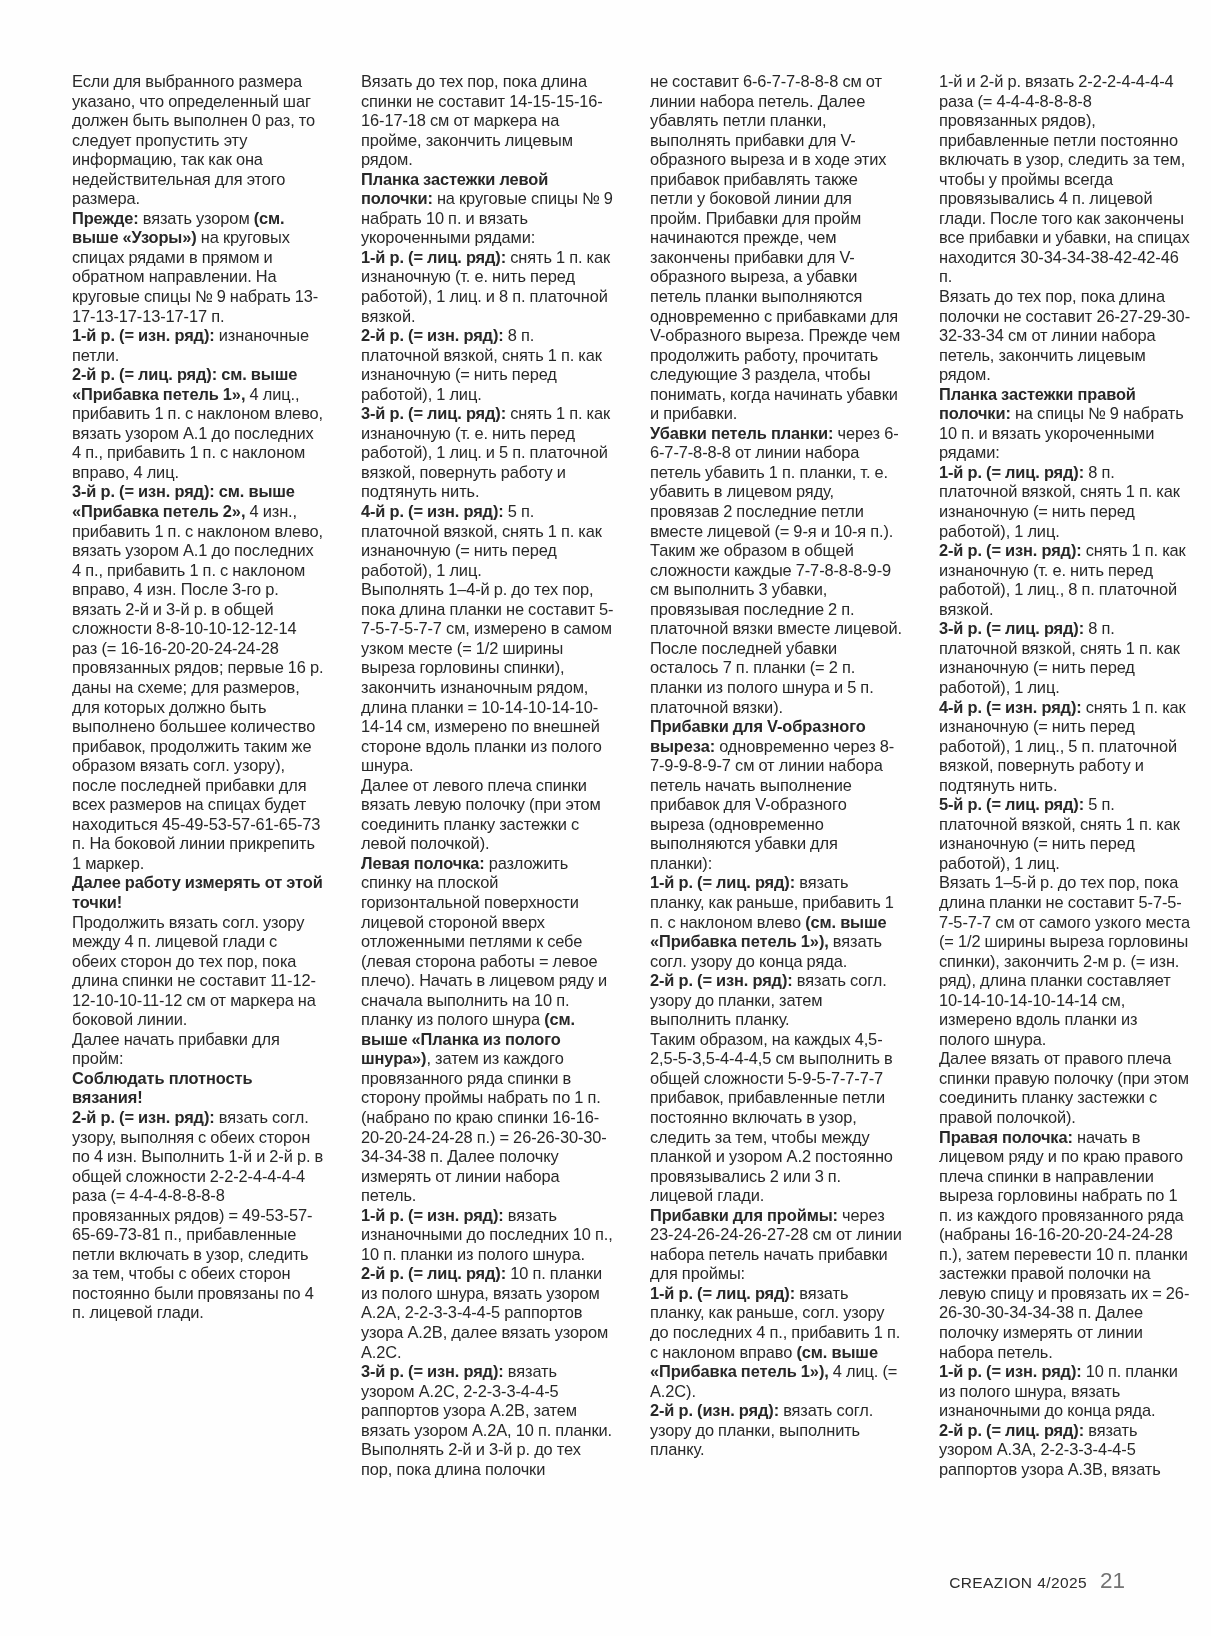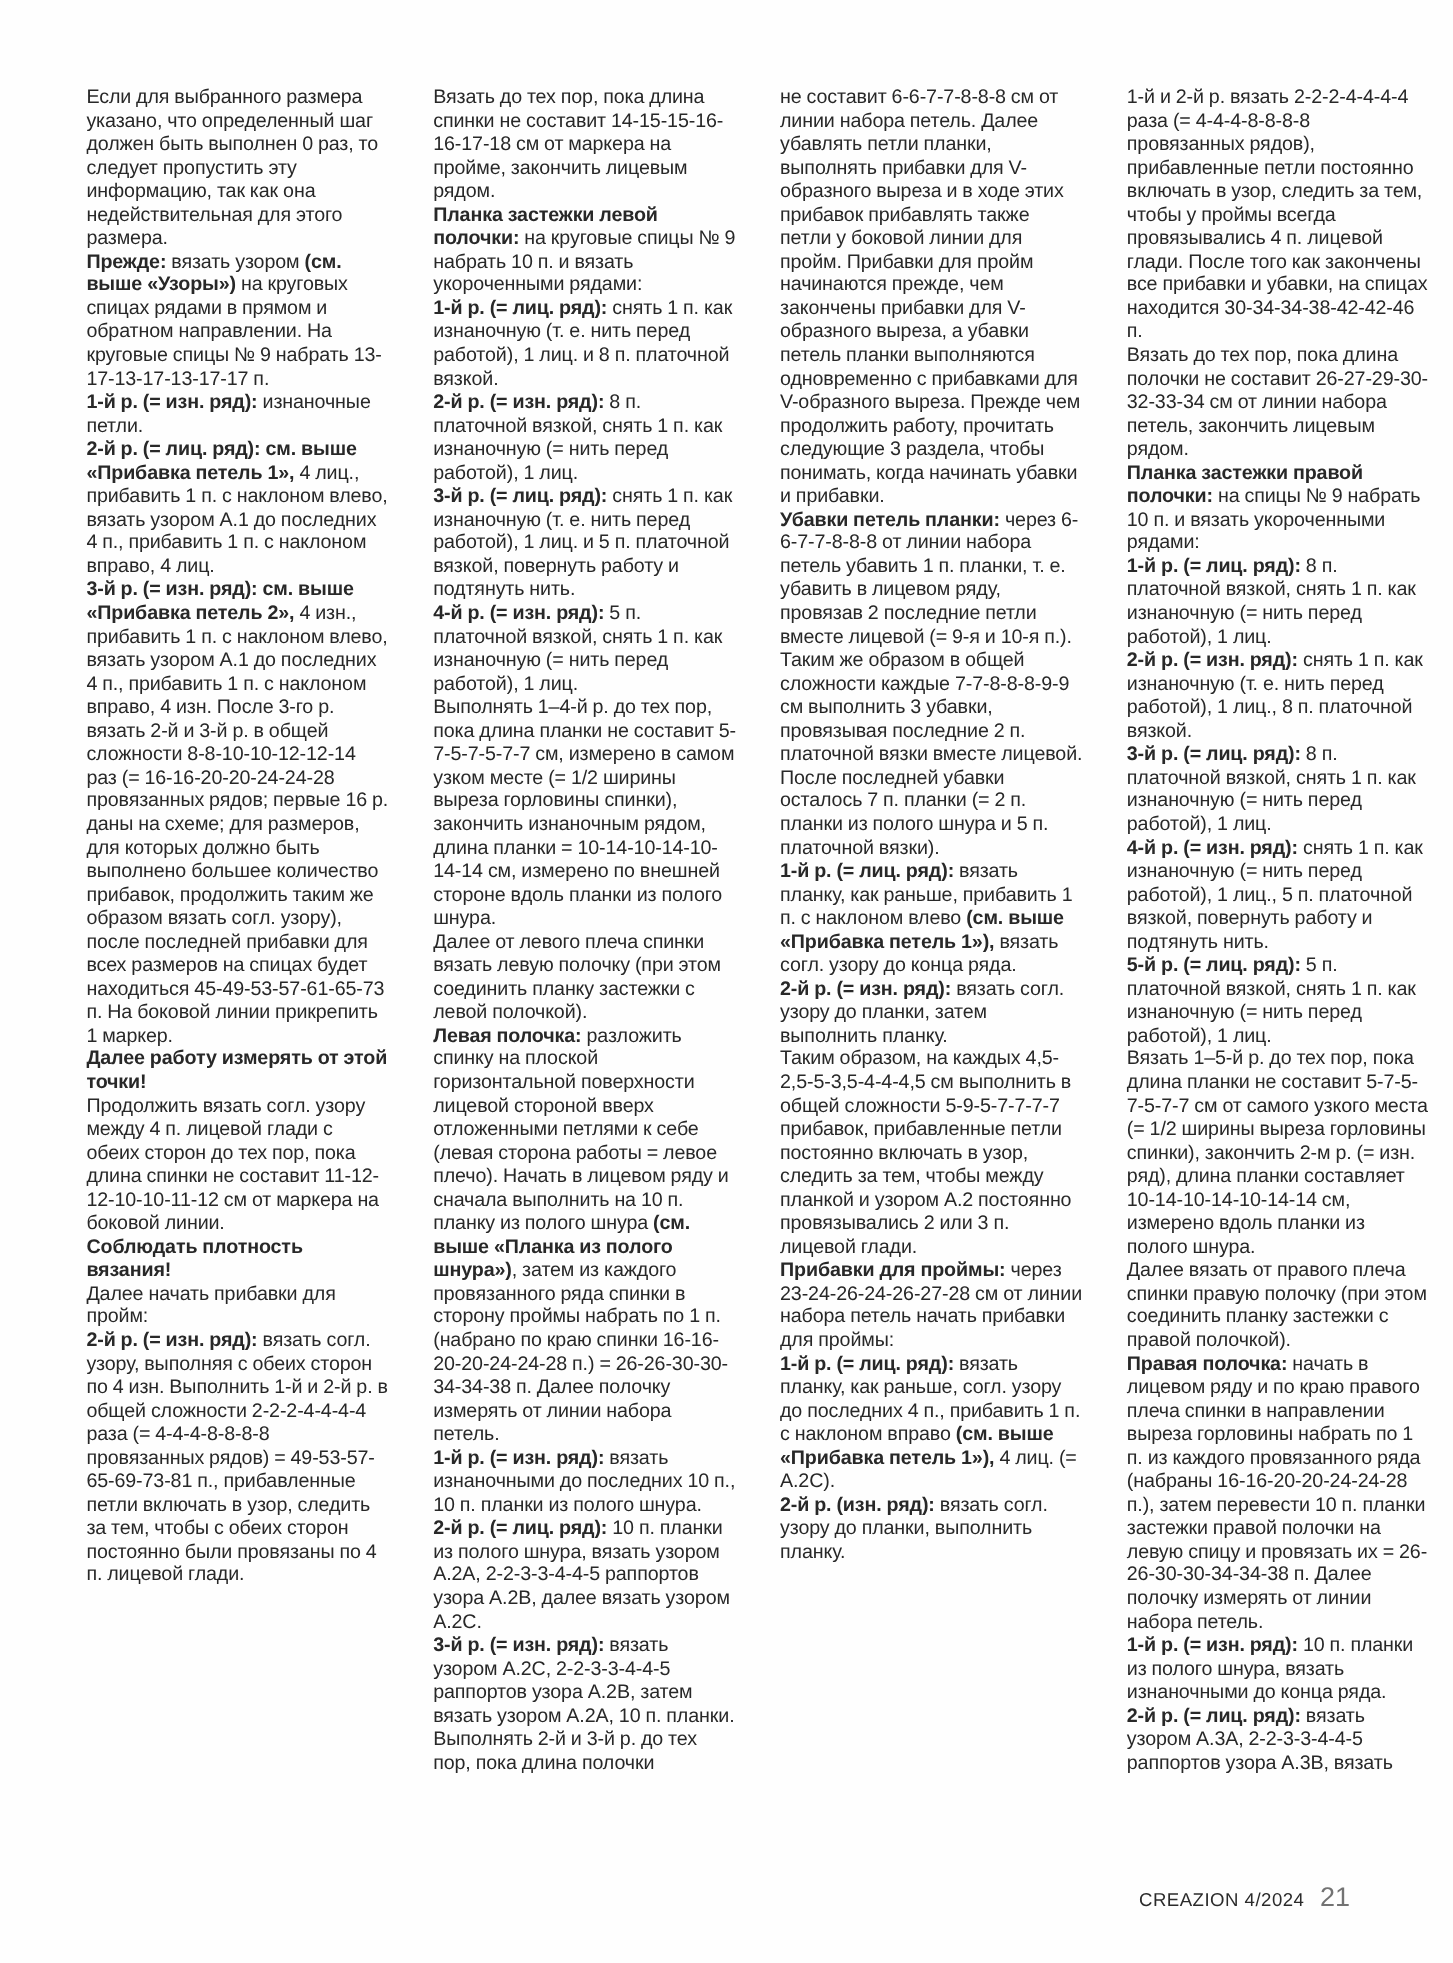--- a/index.html
+++ b/index.html
@@ -63,42 +63,43 @@
 <div class="page">
   <div class="content">
     <div class="col">
         <p><span>Если для выбранного размера указано, что определенный шаг должен быть выполнен 0 раз, то следует пропустить эту информацию, так как она недействительная для этого размера.</span></p>
         <p><b>Прежде:</b><span> вязать узором </span><b>(см. выше «Узоры»)</b><span> на круговых спицах рядами в прямом и обратном направлении. На круговые спицы № 9 набрать 13-17-13-17-13-17-17 п.</span></p>
         <p><b>1-й р. (= изн. ряд):</b><span> изнаночные петли.</span></p>
         <p><b>2-й р. (= лиц. ряд): см. выше «Прибавка петель 1»,</b><span> 4 лиц., прибавить 1 п. с наклоном влево, вязать узором А.1 до последних 4 п., прибавить 1 п. с наклоном вправо, 4 лиц.</span></p>
         <p><b>3-й р. (= изн. ряд): см. выше «Прибавка петель 2»,</b><span> 4 изн., прибавить 1 п. с наклоном влево, вязать узором А.1 до последних 4 п., прибавить 1 п. с наклоном вправо, 4 изн. После 3-го р. вязать 2-й и 3-й р. в общей сложности 8-8-10-10-12-12-14 раз (= 16-16-20-20-24-24-28 провязанных рядов; первые 16 р. даны на схеме; для размеров, для которых должно быть выполнено большее количество прибавок, продолжить таким же образом вязать согл. узору), после последней прибавки для всех размеров на спицах будет находиться 45-49-53-57-61-65-73 п. На боковой линии прикрепить 1 маркер.</span></p>
         <p><b>Далее работу измерять от этой точки!</b></p>
         <p><span>Продолжить вязать согл. узору между 4 п. лицевой глади с обеих сторон до тех пор, пока длина спинки не составит 11-12-12-10-10-11-12 см от маркера на боковой линии.</span></p>
+        <p><span>Далее начать прибавки для пройм:</span></p>
         <p><b>Соблюдать плотность вязания!</b></p>
-        <p><span>Далее начать прибавки для пройм:</span></p>
         <p><b>2-й р. (= изн. ряд):</b><span> вязать согл. узору, выполняя с обеих сторон по 4 изн. Выполнить 1-й и 2-й р. в общей сложности 2-2-2-4-4-4-4 раза (= 4-4-4-8-8-8-8 провязанных рядов) = 49-53-57-65-69-73-81 п., прибавленные петли включать в узор, следить за тем, чтобы с обеих сторон постоянно были провязаны по 4 п. лицевой глади.</span></p>
       </div>
     <div class="col">
         <p><span>Вязать до тех пор, пока длина спинки не составит 14-15-15-16-16-17-18 см от маркера на пройме, закончить лицевым рядом.</span></p>
         <p><b>Планка застежки левой полочки:</b><span> на круговые спицы № 9 набрать 10 п. и вязать укороченными рядами:</span></p>
         <p><b>1-й р. (= лиц. ряд):</b><span> снять 1 п. как изнаночную (т. е. нить перед работой), 1 лиц. и 8 п. платочной вязкой.</span></p>
         <p><b>2-й р. (= изн. ряд):</b><span> 8 п. платочной вязкой, снять 1 п. как изнаночную (= нить перед работой), 1 лиц.</span></p>
         <p><b>3-й р. (= лиц. ряд):</b><span> снять 1 п. как изнаночную (т. е. нить перед работой), 1 лиц. и 5 п. платочной вязкой, повернуть работу и подтянуть нить.</span></p>
         <p><b>4-й р. (= изн. ряд):</b><span> 5 п. платочной вязкой, снять 1 п. как изнаночную (= нить перед работой), 1 лиц.</span></p>
         <p><span>Выполнять 1–4-й р. до тех пор, пока длина планки не составит 5-7-5-7-5-7-7 см, измерено в самом узком месте (= 1/2 ширины выреза горловины спинки), закончить изнаночным рядом, длина планки = 10-14-10-14-10-14-14 см, измерено по внешней стороне вдоль планки из полого шнура.</span></p>
         <p><span>Далее от левого плеча спинки вязать левую полочку (при этом соединить планку застежки с левой полочкой).</span></p>
         <p><b>Левая полочка:</b><span> разложить спинку на плоской горизонтальной поверхности лицевой стороной вверх отложенными петлями к себе (левая сторона работы = левое плечо). Начать в лицевом ряду и сначала выполнить на 10 п. планку из полого шнура </span><b>(см. выше «Планка из полого шнура»)</b><span>, затем из каждого провязанного ряда спинки в сторону проймы набрать по 1 п. (набрано по краю спинки 16-16-20-20-24-24-28 п.) = 26-26-30-30-34-34-38 п. Далее полочку измерять от линии набора петель.</span></p>
         <p><b>1-й р. (= изн. ряд):</b><span> вязать изнаночными до последних 10 п., 10 п. планки из полого шнура.</span></p>
         <p><b>2-й р. (= лиц. ряд):</b><span> 10 п. планки из полого шнура, вязать узором А.2А, 2-2-3-3-4-4-5 раппортов узора А.2В, далее вязать узором А.2С.</span></p>
         <p><b>3-й р. (= изн. ряд):</b><span> вязать узором А.2С, 2-2-3-3-4-4-5 раппортов узора А.2В, затем вязать узором А.2А, 10 п. планки.</span></p>
         <p><span>Выполнять 2-й и 3-й р. до тех пор, пока длина полочки</span></p>
       </div>
     <div class="col">
         <p><span>не составит 6-6-7-7-8-8-8 см от линии набора петель. Далее убавлять петли планки, выполнять прибавки для V-образного выреза и в ходе этих прибавок прибавлять также петли у боковой линии для пройм. Прибавки для пройм начинаются прежде, чем закончены прибавки для V-образного выреза, а убавки петель планки выполняются одновременно с прибавками для V-образного выреза. Прежде чем продолжить работу, прочитать следующие 3 раздела, чтобы понимать, когда начинать убавки и прибавки.</span></p>
         <p><b>Убавки петель планки:</b><span> через 6-6-7-7-8-8-8 от линии набора петель убавить 1 п. планки, т. е. убавить в лицевом ряду, провязав 2 последние петли вместе лицевой (= 9-я и 10-я п.). Таким же образом в общей сложности каждые 7-7-8-8-8-9-9 см выполнить 3 убавки, провязывая последние 2 п. платочной вязки вместе лицевой. После последней убавки осталось 7 п. планки (= 2 п. планки из полого шнура и 5 п. платочной вязки).</span></p>
+        <p><b>Прибавки для V-образного выреза:</b><span> одновременно через 8-7-9-9-8-9-7 см от линии набора петель начать выполнение прибавок для V-образного выреза (одновременно выполняются убавки для планки):</span></p>
         <p><b>1-й р. (= лиц. ряд):</b><span> вязать планку, как раньше, прибавить 1 п. с наклоном влево </span><b>(см. выше «Прибавка петель 1»),</b><span> вязать согл. узору до конца ряда.</span></p>
         <p><b>2-й р. (= изн. ряд):</b><span> вязать согл. узору до планки, затем выполнить планку.</span></p>
         <p><span>Таким образом, на каждых 4,5-2,5-5-3,5-4-4-4,5 см выполнить в общей сложности 5-9-5-7-7-7-7 прибавок, прибавленные петли постоянно включать в узор, следить за тем, чтобы между планкой и узором А.2 постоянно провязывались 2 или 3 п. лицевой глади.</span></p>
         <p><b>Прибавки для проймы:</b><span> через 23-24-26-24-26-27-28 см от линии набора петель начать прибавки для проймы:</span></p>
         <p><b>1-й р. (= лиц. ряд):</b><span> вязать планку, как раньше, согл. узору до последних 4 п., прибавить 1 п. с наклоном вправо </span><b>(см. выше «Прибавка петель 1»),</b><span> 4 лиц. (= А.2С).</span></p>
         <p><b>2-й р. (изн. ряд):</b><span> вязать согл. узору до планки, выполнить планку.</span></p>
       </div>
     <div class="col">
         <p><span>1-й и 2-й р. вязать 2-2-2-4-4-4-4 раза (= 4-4-4-8-8-8-8 провязанных рядов), прибавленные петли постоянно включать в узор, следить за тем, чтобы у проймы всегда провязывались 4 п. лицевой глади. После того как закончены все прибавки и убавки, на спицах находится 30-34-34-38-42-42-46 п.</span></p>
         <p><span>Вязать до тех пор, пока длина полочки не составит 26-27-29-30-32-33-34 см от линии набора петель, закончить лицевым рядом.</span></p>
@@ -109,16 +110,16 @@
         <p><b>4-й р. (= изн. ряд):</b><span> снять 1 п. как изнаночную (= нить перед работой), 1 лиц., 5 п. платочной вязкой, повернуть работу и подтянуть нить.</span></p>
         <p><b>5-й р. (= лиц. ряд):</b><span> 5 п. платочной вязкой, снять 1 п. как изнаночную (= нить перед работой), 1 лиц.</span></p>
         <p><span>Вязать 1–5-й р. до тех пор, пока длина планки не составит 5-7-5-7-5-7-7 см от самого узкого места (= 1/2 ширины выреза горловины спинки), закончить 2-м р. (= изн. ряд), длина планки составляет 10-14-10-14-10-14-14 см, измерено вдоль планки из полого шнура.</span></p>
         <p><span>Далее вязать от правого плеча спинки правую полочку (при этом соединить планку застежки с правой полочкой).</span></p>
         <p><b>Правая полочка:</b><span> начать в лицевом ряду и по краю правого плеча спинки в направлении выреза горловины набрать по 1 п. из каждого провязанного ряда (набраны 16-16-20-20-24-24-28 п.), затем перевести 10 п. планки застежки правой полочки на левую спицу и провязать их = 26-26-30-30-34-34-38 п. Далее полочку измерять от линии набора петель.</span></p>
         <p><b>1-й р. (= изн. ряд):</b><span> 10 п. планки из полого шнура, вязать изнаночными до конца ряда.</span></p>
         <p><b>2-й р. (= лиц. ряд):</b><span> вязать узором А.3А, 2-2-3-3-4-4-5 раппортов узора А.3В, вязать</span></p>
       </div>
   </div>
   <div class="footer">
-    <span class="mag">CREAZION 4/2024</span>
+    <span class="mag">CREAZION 4/2025</span>
     <span class="pagenum">21</span>
   </div>
 </div>
 
 </body></html>

